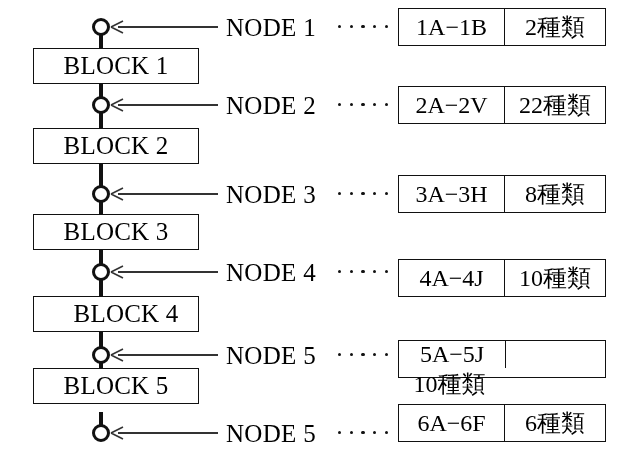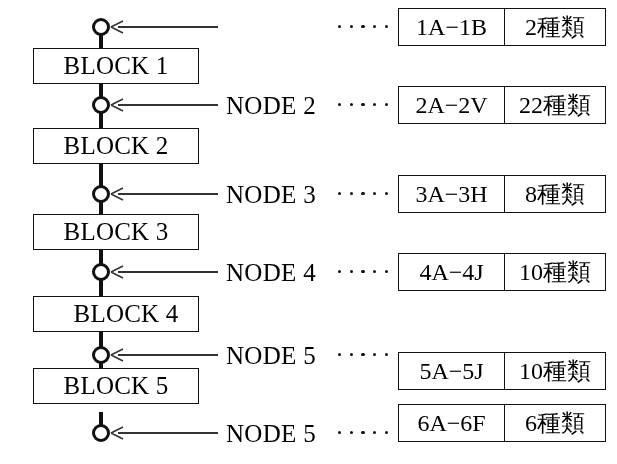--- a/index.html
+++ b/index.html
@@ -122,20 +122,21 @@
     <span>BLOCK 5</span>
   </div>
 
   <div class="node-circle" style="top:18px;"></div>
   <div class="arrow-head" style="top:19px;">
     <svg width="16" height="16" viewBox="0 0 16 16">
         <path d="M1 8 L13 2 M1 8 L13 14" stroke="#333333" stroke-width="1.6" fill="none"></path>
       </svg>
   </div>
   <div class="arrow-line" style="top:26px;"></div>
+  <div class="node-label" style="top:14px;">NODE 1</div>
   <div class="leader" style="top:25px;">
     <i></i>
       <i></i>
       <i></i>
       <i></i>
       <i></i>
   </div>
   <div class="info-box" style="top:8px;">
     <div class="info-cell range">1A−1B</div>
     <div class="info-cell count">2種類</div>
@@ -189,41 +190,41 @@
   </div>
   <div class="arrow-line" style="top:271px;"></div>
   <div class="node-label" style="top:259px;">NODE 4</div>
   <div class="leader" style="top:270px;">
     <i></i>
       <i></i>
       <i></i>
       <i></i>
       <i></i>
   </div>
-  <div class="info-box" style="top:253px;">
+  <div class="info-box" style="top:259px;">
     <div class="info-cell range">4A−4J</div>
     <div class="info-cell count">10種類</div>
   </div>
 
   <div class="node-circle" style="top:346px;"></div>
   <div class="arrow-head" style="top:347px;">
     <svg width="16" height="16" viewBox="0 0 16 16">
         <path d="M1 8 L13 2 M1 8 L13 14" stroke="#333333" stroke-width="1.6" fill="none"></path>
       </svg>
   </div>
   <div class="arrow-line" style="top:354px;"></div>
   <div class="node-label" style="top:342px;">NODE 5</div>
   <div class="leader" style="top:353px;">
     <i></i>
       <i></i>
       <i></i>
       <i></i>
       <i></i>
   </div>
-  <div class="info-box" style="top:352px;">
+  <div class="info-box" style="top:340px;flex-direction:column;">
     <div class="info-cell range">5A−5J</div>
     <div class="info-cell count">10種類</div>
   </div>
 
   <div class="node-circle" style="top:424px;"></div>
   <div class="arrow-head" style="top:425px;">
     <svg width="16" height="16" viewBox="0 0 16 16">
         <path d="M1 8 L13 2 M1 8 L13 14" stroke="#333333" stroke-width="1.6" fill="none"></path>
       </svg>
   </div>

